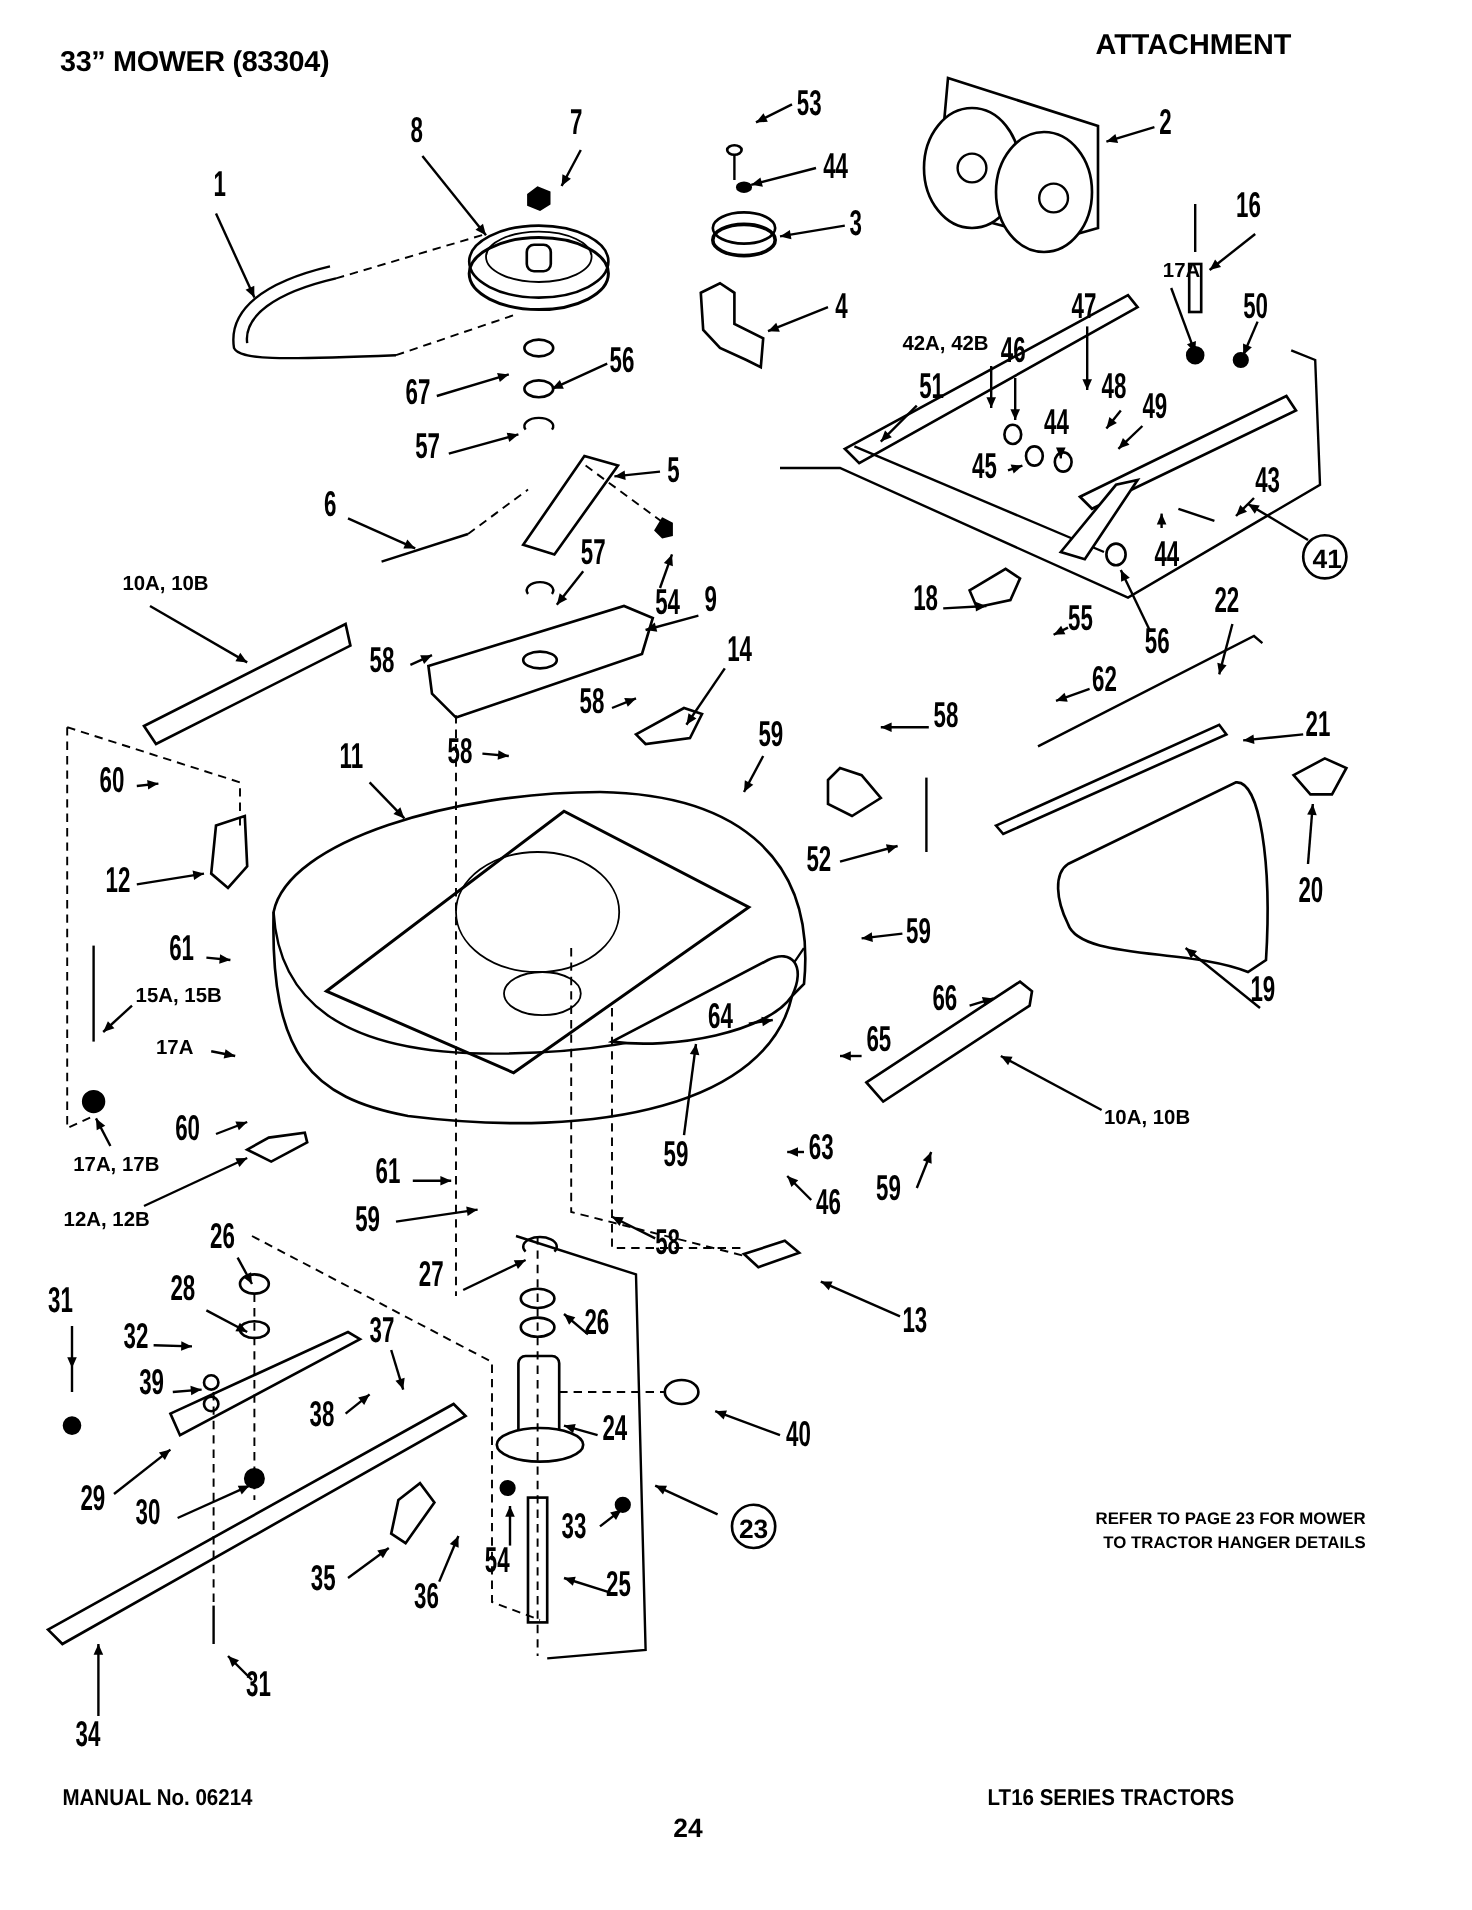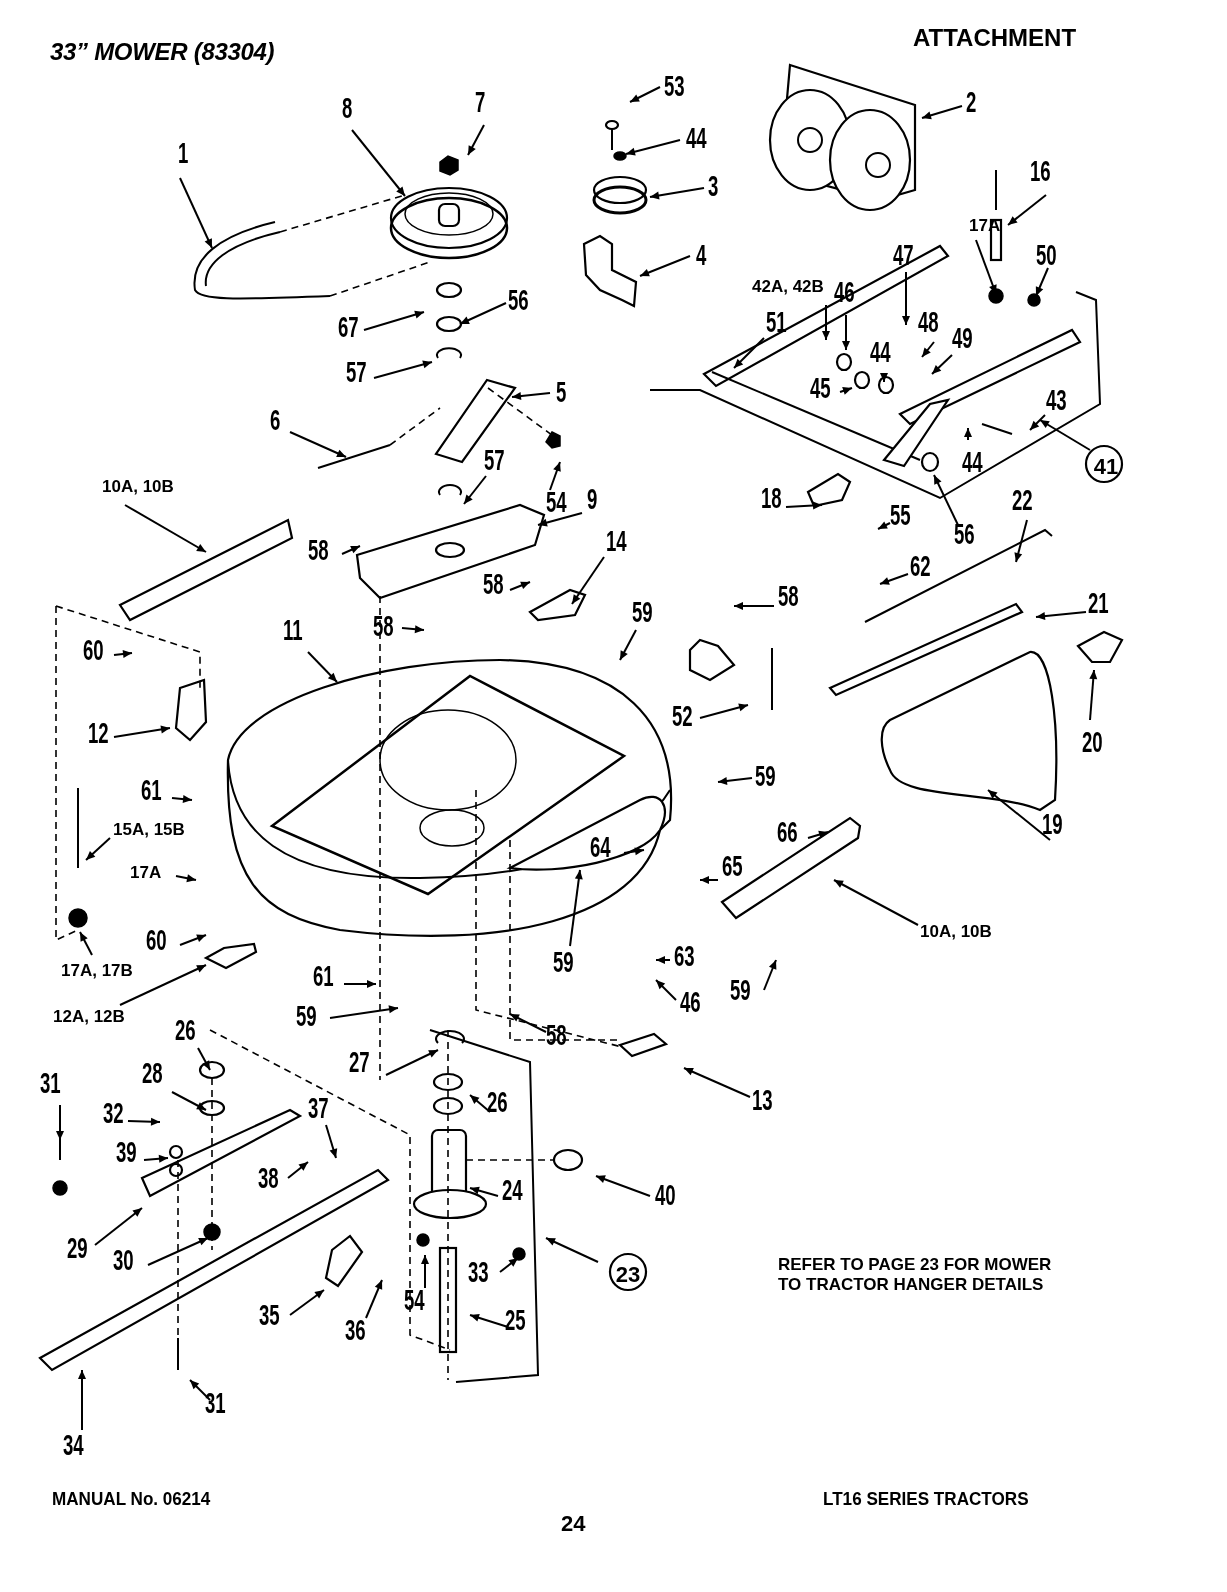--- a/index.html
+++ b/index.html
@@ -1,21 +1,21 @@
 <!DOCTYPE html>
 <html><head>
 <meta charset="utf-8">
 <style>
   html, body { margin: 0; padding: 0; background: #ffffff; }
   body { width: 1227px; height: 1592px; position: relative; overflow: hidden;
          font-family: "Liberation Sans", sans-serif; color: #000; }
   .hdr { position: absolute; font-family: "Liberation Sans", sans-serif; font-weight: bold; }
-  #title-left { left: 50px; top: 38px; font-size: 24px; letter-spacing: -0.3px; font-style: italic; }
+  #title-left { left: 50px; top: 38px; font-size: 24px; letter-spacing: -0.3px; }
   #title-right { left: 913px; top: 24px; font-size: 24px; letter-spacing: 0px; }
-  #note { left: 778px; top: 1255px; font-size: 17px; line-height: 20px; width: 330px; }
+  #note { left: 808px; top: 1255px; font-size: 14px; line-height: 20px; text-align: right; width: 330px; }
   #footer-left { left: 52px; top: 1488px; font-size: 19px; transform: scaleX(0.9); transform-origin: left top; }
   #footer-center { left: 561px; top: 1511px; font-size: 22px; }
   #footer-right { left: 823px; top: 1488px; font-size: 19px; transform: scaleX(0.9); transform-origin: left top; }
   svg#diagram { position: absolute; left: 0; top: 0; }
   .lbl { font-family: "Liberation Sans Narrow", "Liberation Sans", sans-serif; font-weight: bold; }
   .part { fill: #fff; stroke: #000; stroke-width: 2.2; }
   .partb { fill: #000; stroke: #000; stroke-width: 1.5; }
   .dash { fill: none; stroke: #000; stroke-width: 1.6; stroke-dasharray: 7 5; }
   .lead { fill: none; stroke: #000; stroke-width: 2; }
   .solid { fill: none; stroke: #000; stroke-width: 2; }

